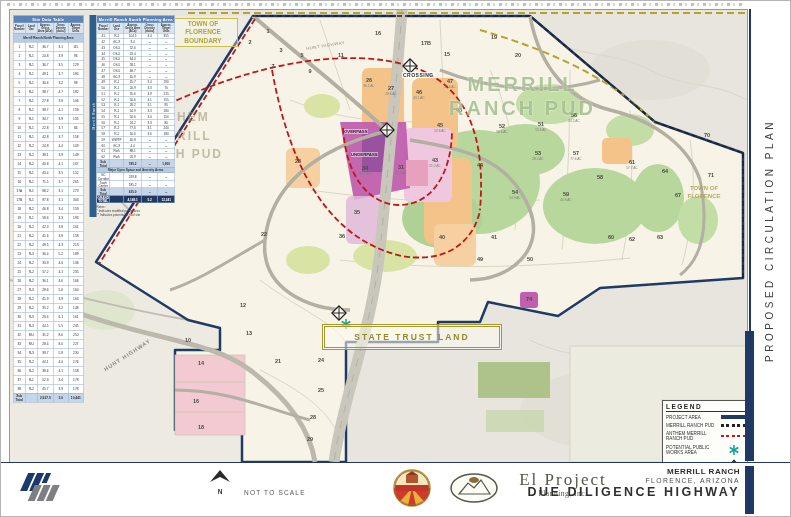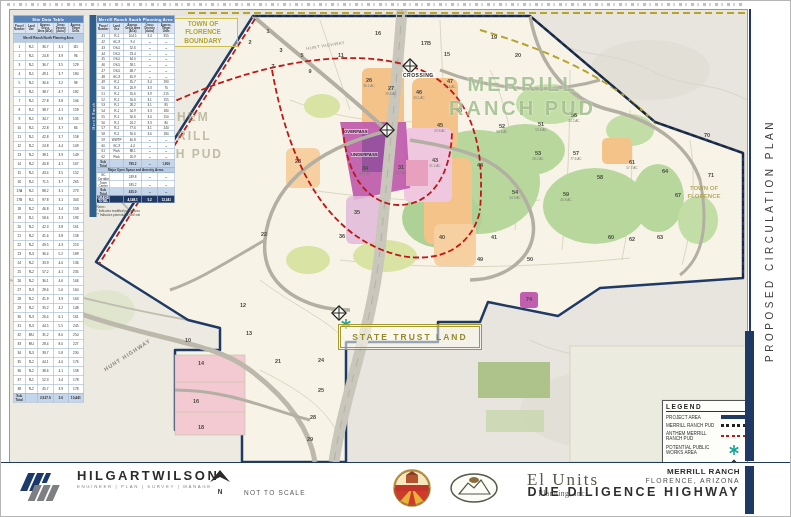--- a/index.html
+++ b/index.html
@@ -16,22 +16,22 @@
   
   .parcel{position:absolute;transform:translate(-50%,-50%);text-align:center;pointer-events:none;}
   .pn{font-size:5.5px;font-weight:bold;color:#4a4a42;line-height:1;}
   .ps{font-size:3.2px;color:#7d7d72;line-height:1;margin-top:1px;}
   
   .lbl{position:absolute;pointer-events:none;}
   .lbl-merrill{left:420px;top:62px;width:185px;font-size:20px;font-weight:bold;letter-spacing:3px;
     color:rgba(118,158,88,.58);text-align:center;line-height:1.2;text-shadow:0 0 2px rgba(255,255,255,.9);}
   .lbl-anthem{left:116px;top:98px;width:104px;font-size:12px;font-weight:bold;letter-spacing:2px;
     color:rgba(148,142,114,.55);text-align:center;line-height:1.55;}
-  .lbl-state{left:328px;top:314px;width:134px;border:3px double #a4982f;background:rgba(253,252,240,.55);
-    color:#948a2c;font-size:8.5px;font-weight:bold;letter-spacing:2px;text-align:center;padding:5px 2px;}
+  .lbl-state{left:312px;top:314px;width:134px;border:3px double #a4982f;background:rgba(253,252,240,.55);
+    color:#948a2c;font-size:8.5px;font-weight:bold;letter-spacing:2px;text-align:center;padding:5px 20px;}
   .lbl-tofb{left:158px;top:8px;width:66px;font-size:6.5px;font-weight:bold;color:#b3a433;line-height:1.3;
     text-align:center;border:1px solid #cdbd4a;padding:1px;background:rgba(255,255,245,.35);}
   .lbl-tofr{left:666px;top:174px;width:56px;font-size:6px;font-weight:bold;color:rgba(168,158,80,.85);
     text-align:center;line-height:1.35;}
   .lbl-crossing{left:392px;top:62px;font-size:5px;font-weight:bold;color:#2a2a2a;
     background:rgba(255,255,255,.78);padding:0 1px;letter-spacing:.5px;}
   .lbl-overpass{left:334px;top:119px;font-size:4.3px;font-weight:bold;color:#3a2030;background:rgba(255,255,255,.5);}
   .lbl-underpass{left:341px;top:142px;font-size:4.3px;font-weight:bold;color:#3a2030;background:rgba(255,255,255,.5);}
   .lbl-hunt{left:90px;top:342px;font-size:5.5px;color:#8b8678;transform:rotate(-33deg);letter-spacing:1px;font-weight:bold;}
   .lbl-hunt2{left:296px;top:33px;font-size:4.3px;color:#8b8678;transform:rotate(-9deg);letter-spacing:.5px;}
@@ -1039,28 +1039,20 @@
     <svg class="hw-logo" width="56" height="34" viewBox="0 0 56 34">
       <g transform="skewX(-24)">
         <rect x="14" y="2" width="7" height="18" fill="#1b3a6b"></rect>
         <rect x="23" y="2" width="7" height="18" fill="#1b3a6b"></rect>
         <rect x="32" y="2" width="5" height="10" fill="#1b3a6b"></rect>
         <rect x="26" y="14" width="7" height="16" fill="#7d7f82"></rect>
         <rect x="35" y="14" width="7" height="16" fill="#7d7f82"></rect>
         <rect x="44" y="14" width="7" height="16" fill="#7d7f82"></rect>
       </g>
     </svg>
-    <div class="hw-text">
-      <div class="hw-name">HILGARTWILSON</div>
-      <div class="hw-tag">ENGINEER | PLAN | SURVEY | MANAGE</div>
-      <div class="hw-cols">
-        <div class="hw-col" id="firm-address"></div>
-        <div class="hw-col" id="firm-project"></div>
-      </div>
-    </div>
     <div class="north">
       <svg width="26" height="14" viewBox="0 0 26 14">
         <path d="M3,13 L13,1 L23,13 L13,8 Z" fill="#2b2b2b"></path>
       </svg>
       <div class="nlet">N</div>
     </div>
     <div class="scale-note">NOT TO SCALE</div>
 
     <svg class="seal" width="38" height="38" viewBox="-19 -19 38 38">
       <circle r="18" fill="#f6e7bd" stroke="#b98d2f" stroke-width="1.5"></circle>
@@ -1072,21 +1064,21 @@
       <path d="M-6,-13 L0,-17 L6,-13 Z" fill="#8a3b22"></path>
       <circle r="17" fill="none" stroke="#8a6d3b" stroke-width=".8"></circle>
     </svg>
 
     <svg class="eld-oval" width="50" height="32" viewBox="-25 -16 50 32">
       <ellipse rx="23" ry="14" fill="#fdfdf8" stroke="#55584a" stroke-width="1.5"></ellipse>
       <path d="M-15,6 L-6,-5 L0,0 L7,-8 L16,6 Z" fill="none" stroke="#55584a" stroke-width="1.2"></path>
       <ellipse cx="0" cy="-8" rx="5" ry="3" fill="#8a6d3b"></ellipse>
     </svg>
     <div class="eld-text">
-      <div class="eld-name">El Units</div>
+      <div class="eld-name">El Project</div>
       <div class="eld-sub">Planning, Inc.</div>
     </div>
 
     <div class="titleblock">
       <div class="tb-proj">MERRILL RANCH</div>
       <div class="tb-loc">FLORENCE, ARIZONA</div>
       <div class="tb-rep">DUE DILIGENCE HIGHWAY</div>
     </div>
   </div>
   <div class="navy-bott"></div>

